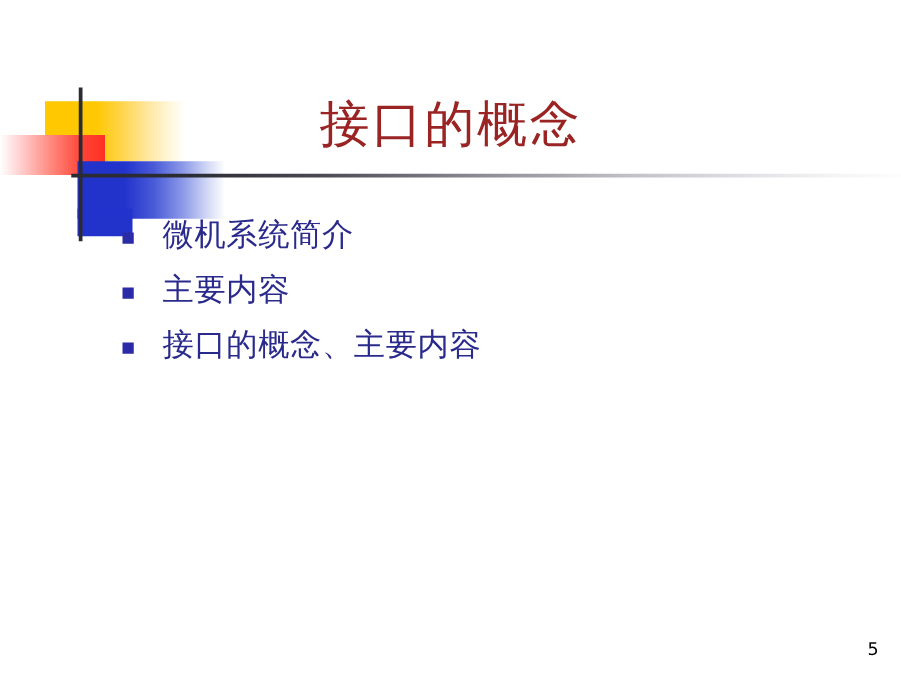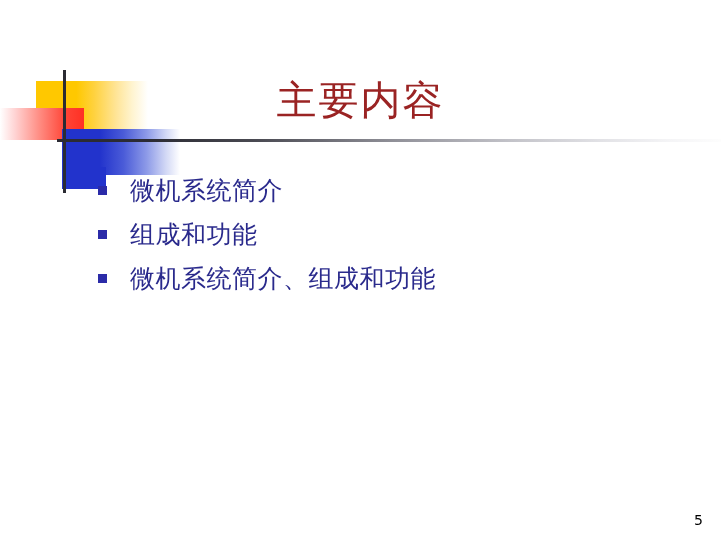--- a/index.html
+++ b/index.html
@@ -127,21 +127,21 @@
   }
   .bullet-marker {
     flex: 0 0 auto;
     width: 9px;
     height: 9px;
     background: #2B2BA8;
     margin-right: 23px;
   }
   .bullet-text {
     flex: 0 1 auto;
-    font-family: Liberation Sans, sans-serif;
+    font-family: Liberation Mono, monospace;
     font-size: 25px;
     line-height: 30px;
     color: #2A2A8C;
     white-space: nowrap;
     letter-spacing: 0.5px;
   }
 
   
   #page-number {
     position: absolute;
@@ -161,37 +161,37 @@
   <div id="decor">
     <div class="blk-yellow"></div>
     <div class="blk-red"></div>
     <div class="blk-blue"></div>
     <div class="blk-blue-dark"></div>
     <div class="bar-vert"></div>
   </div>
 
   <div id="rule"></div>
 
-  <div id="title">主要内容</div>
+  <div id="title">接口的概念</div>
 
   <div id="bullets">
 
     <div class="bullet-row">
       <div class="bullet-marker"></div>
       <div class="bullet-text">微机系统简介</div>
     </div>
 
 
     <div class="bullet-row">
       <div class="bullet-marker"></div>
-      <div class="bullet-text">组成和功能</div>
+      <div class="bullet-text">主要内容</div>
     </div>
 
     <div class="bullet-row">
       <div class="bullet-marker"></div>
-      <div class="bullet-text">微机系统简介、组成和功能</div>
+      <div class="bullet-text">接口的概念、主要内容</div>
     </div>
 
   </div>
 
   <div id="page-number">5</div>
 
 </div>
 
 </body></html>

